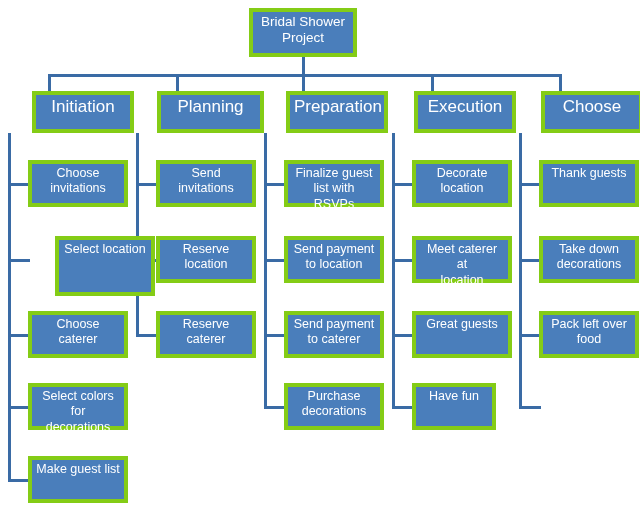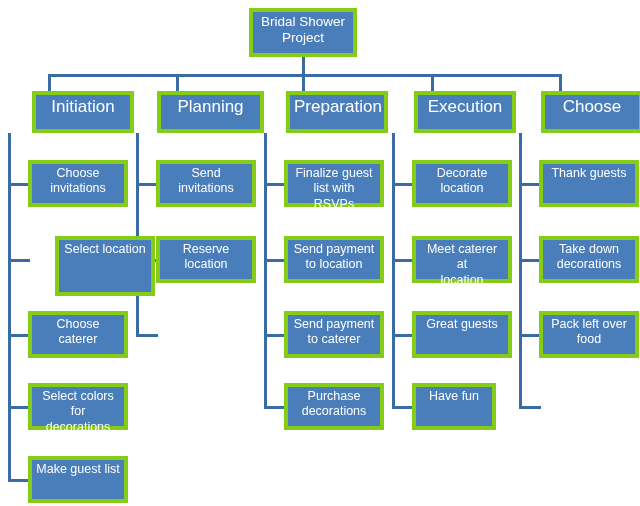--- a/index.html
+++ b/index.html
@@ -139,20 +139,23 @@
     <span class="node-label">Make guest list</span>
   </div>
 
   <div class="node task" style="left:156px; top:160px; width:100px; height:47px;">
     <span class="node-label">Send invitations</span>
   </div>
   <div class="node task" style="left:156px; top:236px; width:100px; height:47px;">
     <span class="node-label">Reserve
 location</span>
   </div>
+  <div class="node task" style="left:156px; top:311px; width:100px; height:47px;">
+    <span class="node-label">Reserve caterer</span>
+  </div>
 
   <div class="node task" style="left:284px; top:160px; width:100px; height:47px;">
     <span class="node-label">Finalize guest
 list with RSVPs</span>
   </div>
   <div class="node task" style="left:284px; top:236px; width:100px; height:47px;">
     <span class="node-label">Send payment
 to location</span>
   </div>
   <div class="node task" style="left:284px; top:311px; width:100px; height:47px;">

